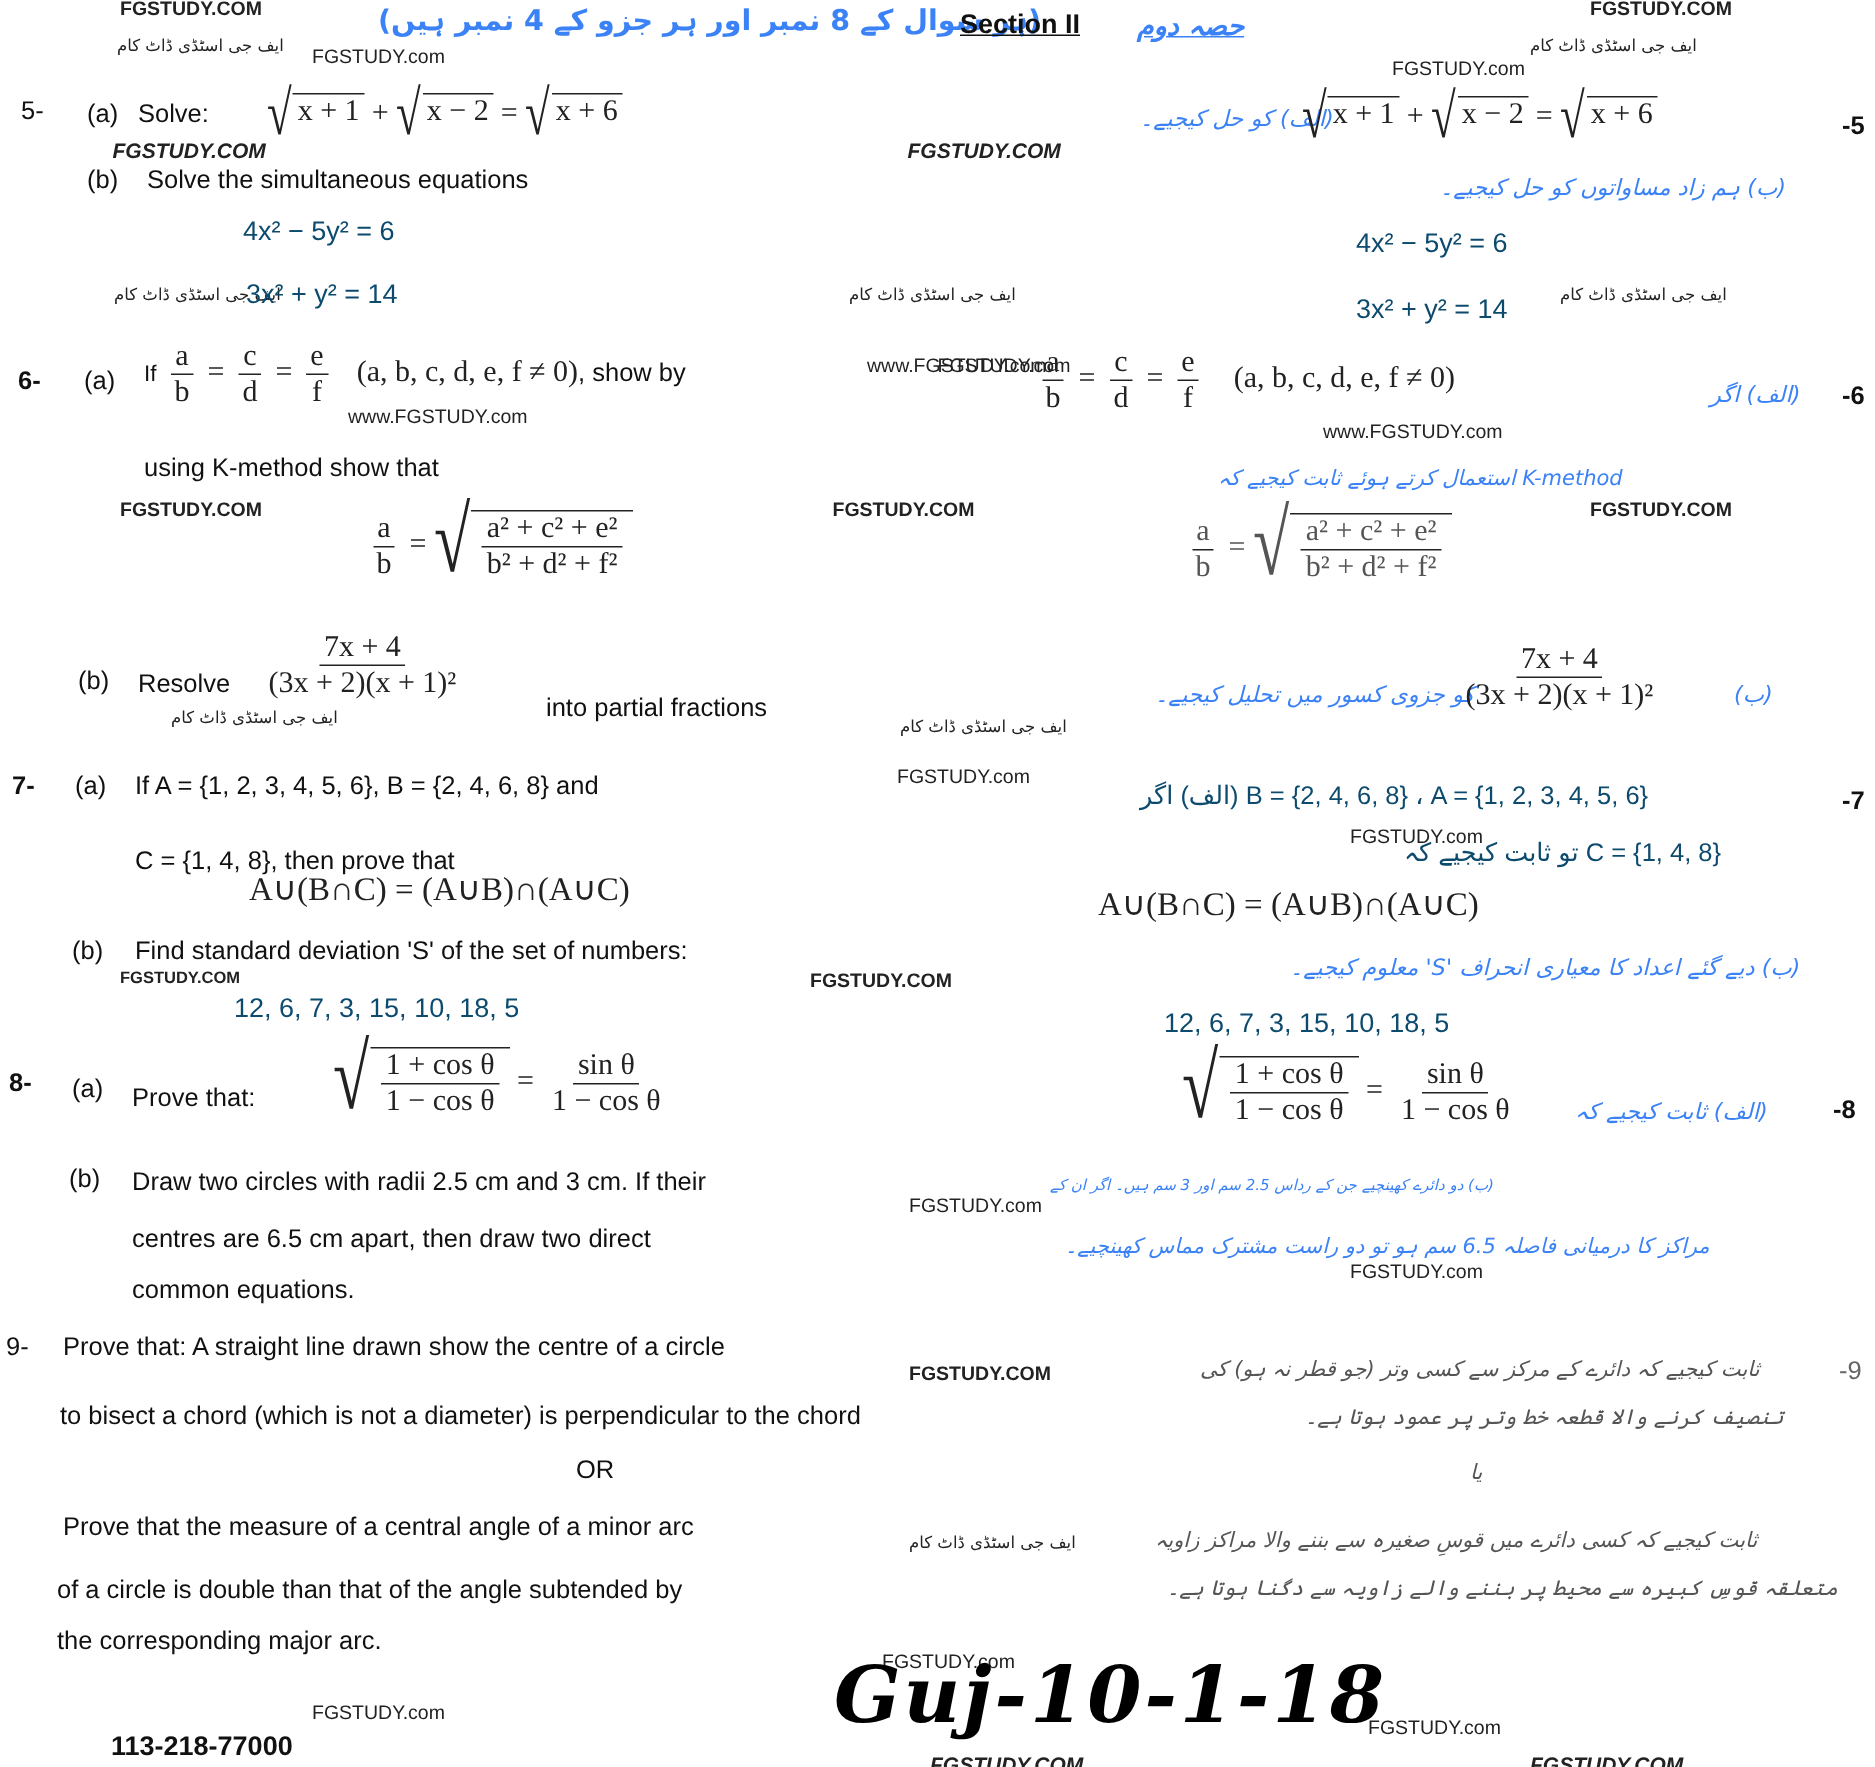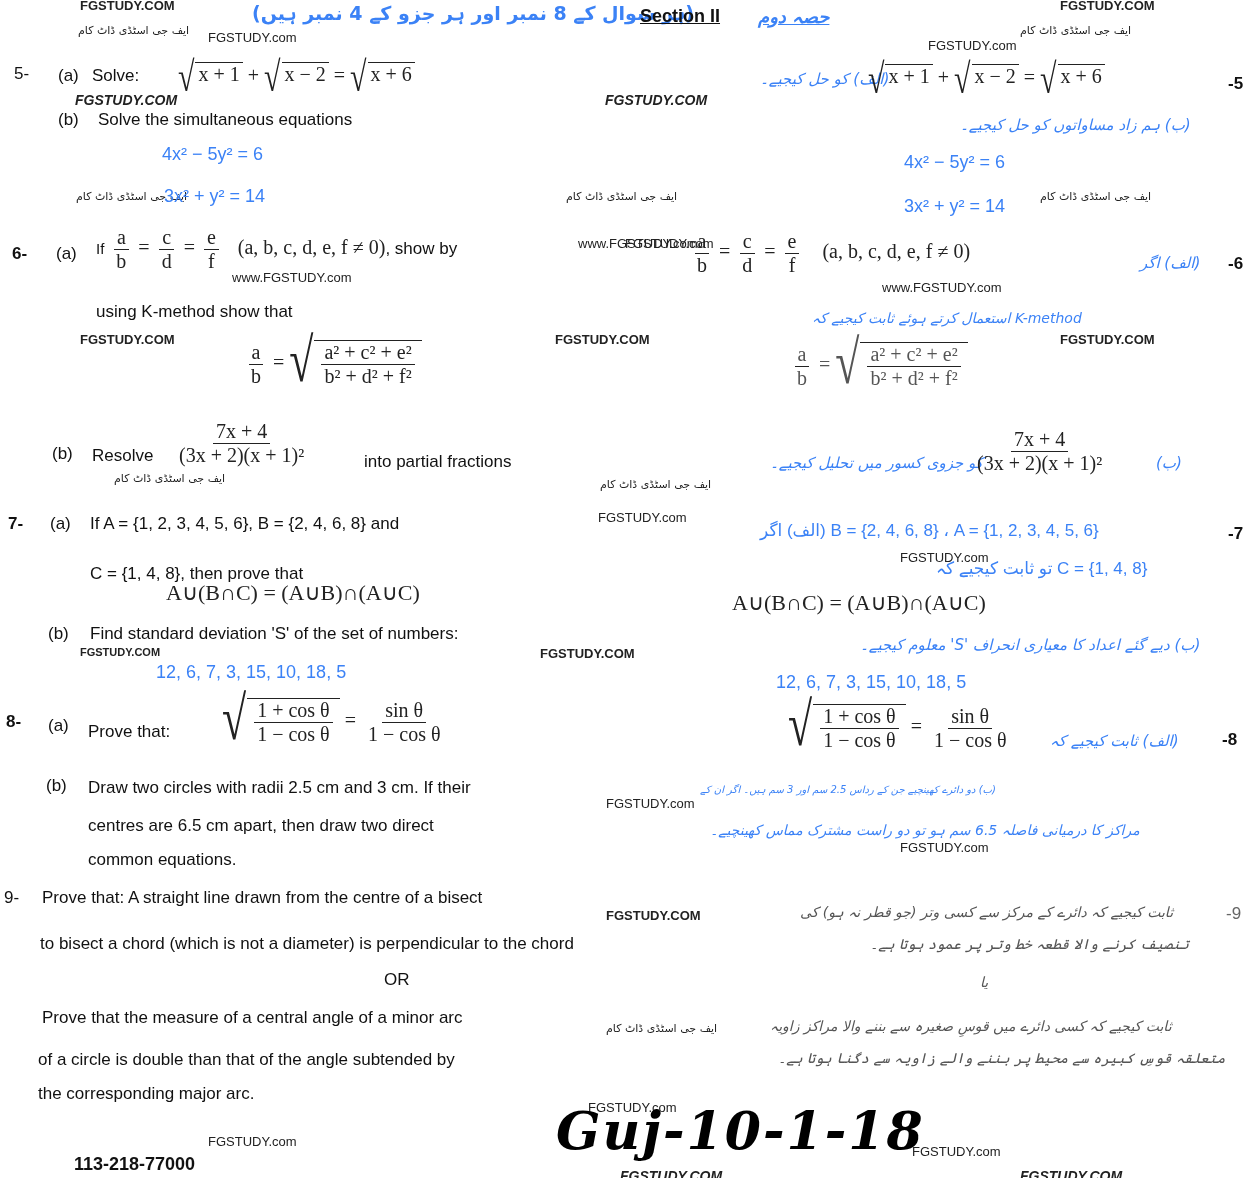--- a/index.html
+++ b/index.html
@@ -6,21 +6,21 @@
   body { width: 1250px; height: 1178px; position: relative; overflow: hidden; color: #111; font-family: "Liberation Sans", sans-serif; }
   .abs { position: absolute; white-space: nowrap; }
   .wm-bold { font-family: "Liberation Sans", sans-serif; font-weight: bold; font-size: 13px; color: #222; }
   .wm-plain { font-family: "Liberation Sans", sans-serif; font-size: 13px; color: #222; }
   .wm-italic { font-family: "Liberation Sans", sans-serif; font-weight: bold; font-style: italic; font-size: 14px; color: #222; }
   .urdu-wm { font-family: "DejaVu Sans", sans-serif; font-size: 11px; color: #222; direction: rtl; }
   .urdu { font-family: "DejaVu Sans", sans-serif; font-size: 15px; color: #3b82f6; direction: rtl; font-style: italic; }
   .q { font-family: "Liberation Sans", sans-serif; font-size: 17px; color: #111; }
   .qnum { font-family: "Liberation Sans", sans-serif; font-weight: bold; font-size: 17px; }
   .serif { font-family: "Liberation Serif", serif; font-size: 20px; color: #222; }
-  .math { font-family: "Liberation Sans", sans-serif; font-size: 18px; color: #3b82f6; }
+  .math { font-family: "Liberation Sans", sans-serif; font-size: 18px; color: #0c4a6e; }
   .frac { display: inline-flex; flex-direction: column; align-items: center; vertical-align: middle; margin: 0 4px; }
   .frac .num { border-bottom: 1.4px solid #222; padding: 0 3px; line-height: 1.15; }
   .frac .den { padding: 0 3px; line-height: 1.15; }
   .sqrt { display: inline-flex; align-items: stretch; vertical-align: middle; }
   .sqrt .rad { font-size: 1.5em; line-height: 1; transform: scaleY(1.4); padding-right: 1px; }
   .sqrt .body { border-top: 1.4px solid #222; padding: 0 3px; }
   .section-box { font-family: "Liberation Sans", sans-serif; font-weight: bold; font-size: 18px; text-decoration: underline; }
   .sig { font-family: "DejaVu Serif", serif; font-style: italic; font-weight: bold; font-size: 52px; color: #000; letter-spacing: 2px; }
   .code { font-family: "Liberation Sans", sans-serif; font-weight: bold; font-size: 18px; }
 </style>
@@ -162,21 +162,21 @@
 
 <div class="abs q" style="left:52px;top:444px;">(b)</div>
 <div class="abs q" style="left:92px;top:446px;">Resolve</div>
 <div class="abs serif" style="left:172px;top:420px;">
   <span class="frac">
       <span class="num">7x + 4</span>
       <span class="den">(3x + 2)(x + 1)²</span>
     </span>
 </div>
 <div class="abs urdu-wm" style="left:114px;top:472px;direction:ltr;">ایف جی اسٹڈی ڈاٹ کام</div>
-<div class="abs q" style="left:364px;top:452px;">into partial fractions</div>
+<div class="abs q" style="left:364px;top:462px;">into partial fractions</div>
 
 <div class="abs urdu-wm" style="left:600px;top:478px;direction:ltr;">ایف جی اسٹڈی ڈاٹ کام</div>
 <div class="abs urdu" style="left:770px;top:454px;">کو جزوی کسور میں تحلیل کیجیے۔</div>
 <div class="abs serif" style="left:970px;top:428px;">
   <span class="frac">
       <span class="num">7x + 4</span>
       <span class="den">(3x + 2)(x + 1)²</span>
     </span>
 </div>
 <div class="abs urdu" style="left:1156px;top:454px;">(ب)</div>
@@ -240,21 +240,21 @@
 <div class="abs q" style="left:46px;top:776px;">(b)</div>
 <div class="abs q" style="left:88px;top:778px;">Draw two circles with radii 2.5 cm and 3 cm. If their</div>
 <div class="abs q" style="left:88px;top:816px;">centres are 6.5 cm apart, then draw two direct</div>
 <div class="abs q" style="left:88px;top:850px;">common equations.</div>
 <div class="abs wm-plain" style="left:606px;top:796px;">FGSTUDY.com</div>
 <div class="abs urdu" style="left:700px;top:784px;font-size:10px;">(ب) دو دائرے کھینچیے جن کے رداس 2.5 سم اور 3 سم ہیں۔ اگر ان کے</div>
 <div class="abs urdu" style="left:710px;top:822px;font-size:14px;">مراکز کا درمیانی فاصلہ 6.5 سم ہو تو دو راست مشترک مماس کھینچیے۔</div>
 <div class="abs wm-plain" style="left:900px;top:840px;">FGSTUDY.com</div>
 
 <div class="abs q" style="left:4px;top:888px;">9-</div>
-<div class="abs q" style="left:42px;top:888px;">Prove that: A straight line drawn from the centre of a bisect</div>
+<div class="abs q" style="left:42px;top:888px;">Prove that: A straight line drawn show the centre of a circle</div>
 <div class="abs wm-bold" style="left:606px;top:908px;">FGSTUDY.COM</div>
 <div class="abs q" style="left:40px;top:934px;">to bisect a chord (which is not a diameter) is perpendicular to the chord</div>
 <div class="abs q" style="left:384px;top:970px;">OR</div>
 <div class="abs q" style="left:42px;top:1008px;">Prove that the measure of a central angle of a minor arc</div>
 <div class="abs q" style="left:38px;top:1050px;">of a circle is double than that of the angle subtended by</div>
 <div class="abs q" style="left:38px;top:1084px;">the corresponding major arc.</div>
 <div class="abs urdu-wm" style="left:606px;top:1022px;direction:ltr;">ایف جی اسٹڈی ڈاٹ کام</div>
 
 <div class="abs urdu" style="left:800px;top:904px;font-size:14px;color:#555;">ثابت کیجیے کہ دائرے کے مرکز سے کسی وتر (جو قطر نہ ہو) کی</div>
 <div class="abs q" style="left:1226px;top:904px;color:#666;">-9</div>

